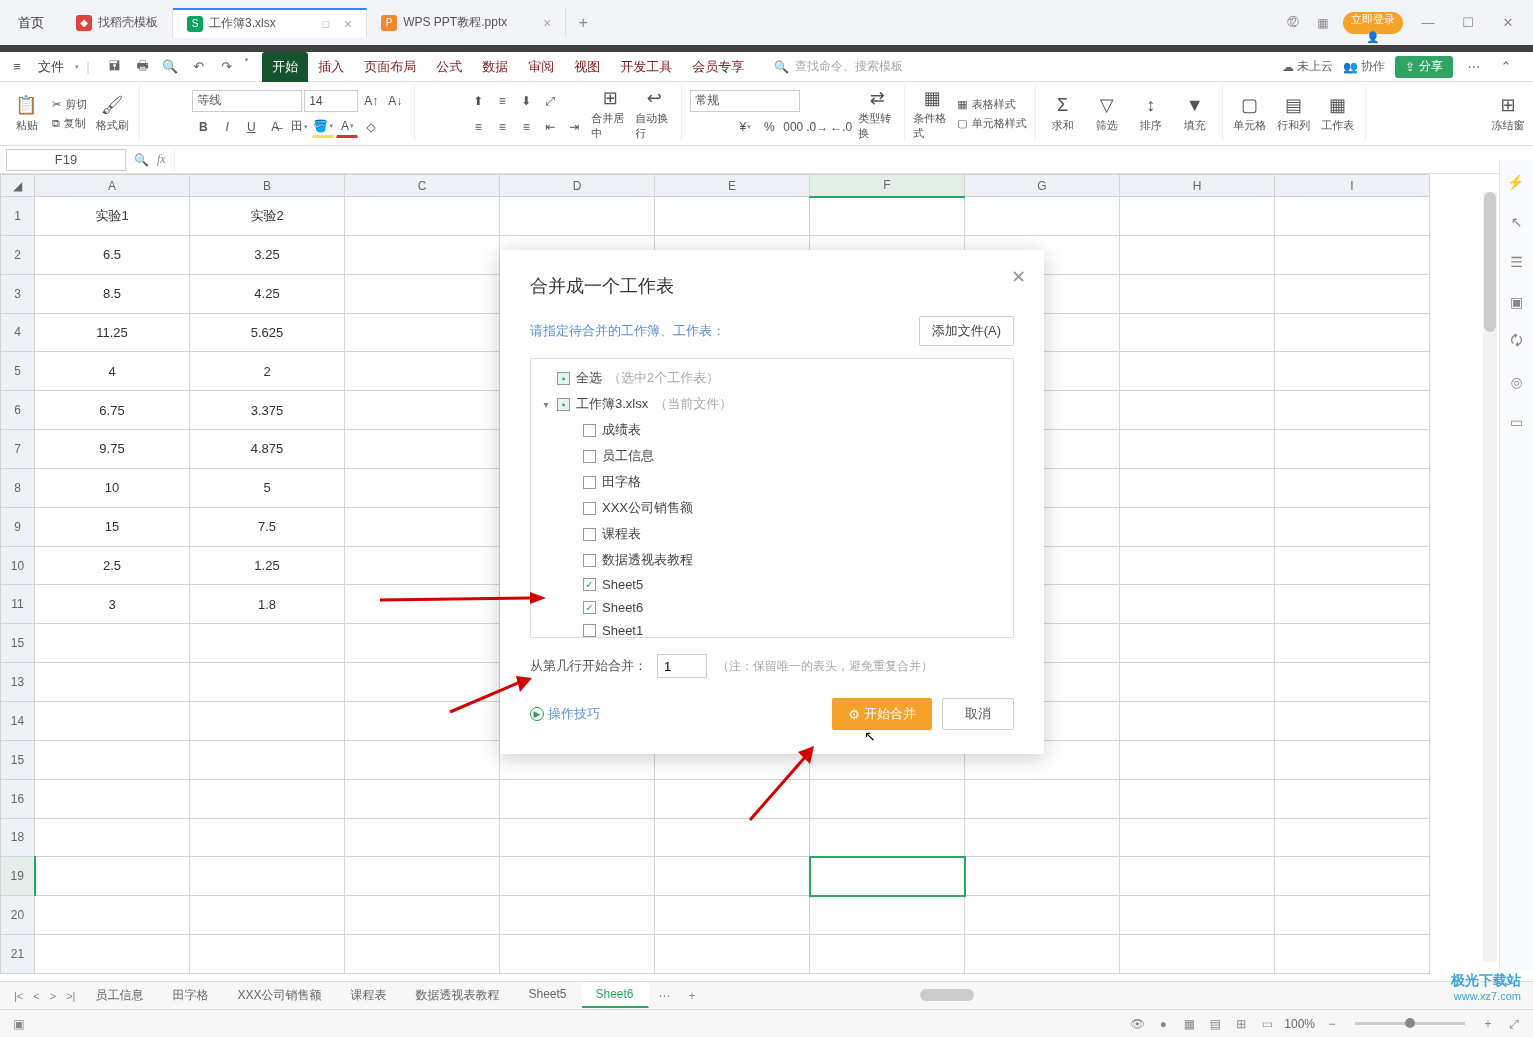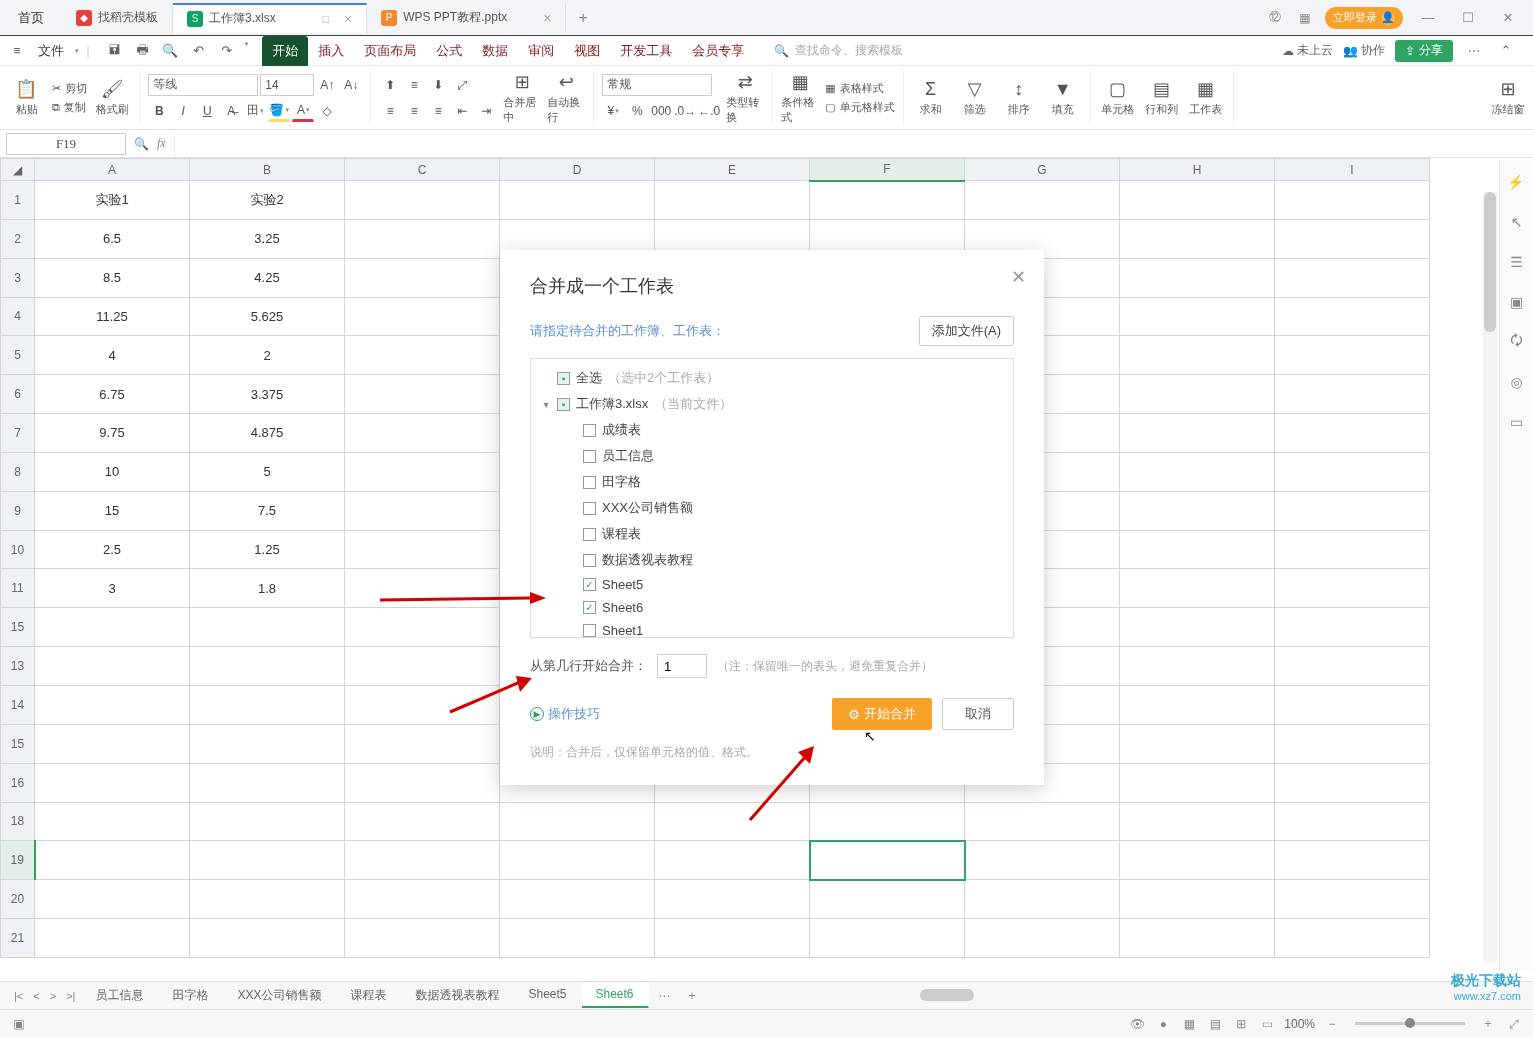--- a/index.html
+++ b/index.html
@@ -1,31 +1,31 @@
 <!DOCTYPE html>
 <html><head>
 <meta charset="utf-8">
 <style>
 * { box-sizing: border-box; margin: 0; padding: 0; font-family: "Microsoft YaHei", Arial, sans-serif; }
 body { background: #fff; width: 1533px; height: 1037px; overflow: hidden; position: relative; font-size: 12px; }
 
 
-.titlebar { height: 36px; background: #f2f4f7; display: flex; align-items: center; border-bottom: 1px solid #404040; }
+.titlebar { height: 52px; background: #f2f4f7; display: flex; align-items: center; border-bottom: 7px solid #404040; }
 .tab-home { padding: 0 18px; height: 100%; display: flex; align-items: center; color: #333; font-size: 13px; }
 .doc-tab { height: 30px; padding: 0 14px; display: flex; align-items: center; gap: 6px; color: #555; font-size: 12px; border-right: 1px solid #e0e0e0; position: relative; }
 .doc-tab.active { background: #fff; border-top: 2px solid #417ff9; }
 .doc-tab .icon { width: 16px; height: 16px; display: flex; align-items: center; justify-content: center; border-radius: 3px; font-size: 10px; color: #fff; }
 .icon-excel { background: #0aa35f; }
 .icon-template { background: #e2423b; }
 .icon-ppt { background: #f28930; }
 .tab-close { margin-left: 8px; color: #aaa; font-size: 14px; cursor: pointer; }
 .tab-add { padding: 0 12px; color: #888; font-size: 16px; cursor: pointer; }
 .titlebar-right { margin-left: auto; display: flex; align-items: center; gap: 10px; padding-right: 10px; }
 .titlebar-icon { width: 20px; height: 18px; display: flex; align-items: center; justify-content: center; color: #888; cursor:pointer; }
-.login-btn { background: #f5a12a; color: #fff; border-radius: 12px; height: 22px; padding: 0 8px; display: flex; align-items: center; gap: 4px; font-size: 11px; }
+.login-btn { background: #f5a12a; color: #fff; border-radius: 12px; height: 22px; padding: 0 8px; display: flex; align-items: center; gap: 4px; font-size: 11px; flex-direction: column; }
 .win-btn { width: 30px; height: 36px; display: flex; align-items: center; justify-content: center; color: #888; font-size: 13px; cursor:pointer; }
 
 
 .menubar { height: 30px; background: #fff; display: flex; align-items: center; border-bottom: 1px solid #e5e5e5; padding: 0 6px; }
 .menu-left { display: flex; align-items: center; gap: 4px; }
 .menu-icon { width: 22px; height: 22px; display: flex; align-items: center; justify-content: center; color: #666; cursor:pointer; font-size: 13px;}
 .menu-file { padding: 0 6px; font-size: 13px; color: #404040; cursor:pointer;}
 .menu-sep { color: #ccc; margin: 0 4px; }
 .qat-icons { display: flex; gap: 6px; margin-left: 6px; }
 .menu-tabs { display: flex; margin-left: 14px; }
@@ -39,28 +39,28 @@
 
 .ribbon { height: 64px; background: #fff; display: flex; border-bottom: 1px solid #e0e0e0; padding: 4px 0; }
 .ribbon-group { display: flex; flex-direction: row; align-items: center; border-right: 1px solid #eee; padding: 0 8px; gap: 6px; }
 .ribbon-bigbtn { display: flex; flex-direction: column; align-items: center; gap: 2px; width: 38px; cursor:pointer;}
 .ribbon-bigbtn .big-icon { font-size: 18px; color: #555; }
 .ribbon-bigbtn span.lbl { font-size: 11px; color: #555; }
 .ribbon-col { display: flex; flex-direction: column; gap: 4px; justify-content: center;}
 .ribbon-smallbtn { display: flex; align-items: center; gap: 4px; font-size: 11px; color: #555; cursor:pointer;}
 .font-select { width: 110px; height: 22px; border: 1px solid #ccc; font-size: 12px; padding: 0 4px; color:#555; }
 .size-select { width: 54px; height: 22px; border: 1px solid #ccc; font-size: 12px; padding: 0 4px; color:#555; }
-.fontrow { display: flex; gap: 2px; align-items: center;}
+.fontrow { display: flex; gap: 2px; align-items: center; margin-left: 44px;}
 .fontbtn { width: 22px; height: 22px; display: flex; align-items: center; justify-content: center; font-size: 12px; color: #555; cursor:pointer; border:1px solid transparent;}
 .dropdown-arrow { font-size: 7px; color: #888; margin-left: 1px;}
 .ribbon-right { margin-left: auto; padding-right: 6px; display:flex; align-items:center; gap:6px;}
 
 
 .formulabar { height: 28px; display: flex; align-items: center; border-bottom: 1px solid #e0e0e0; padding: 0 6px; gap: 8px; }
-.namebox { width: 120px; height: 22px; border: 1px solid #ccc; font-size: 13px; padding: 0 8px; color: #555; text-align:center;font-family:Liberation Serif, serif;}
+.namebox { width: 120px; height: 22px; border: 1px solid #ccc; font-size: 13px; padding: 0 8px; color: #555; text-align:center;}
 .fx-icon { color: #888; font-style: italic; font-family: 'Times New Roman'; }
 .formula-input { flex: 1; height: 22px; border: none; outline: none; font-size: 13px; border-left:1px solid #eee; padding-left:6px;}
 
 
 .sheet { display: flex; height: 800px; position: relative; }
 .sheet-table { border-collapse: collapse; table-layout: fixed; }
 .sheet-table th, .sheet-table td { border: 1px solid #d4d4d4; height: 37px; text-align: center; font-size: 13px; color: #333; background: #fff; }
 .sheet-table th { background: #eef2f6; font-weight: normal; color: #666; height: 22px; font-size:12px;}
 .sheet-table .rowhdr { width: 34px; background: #eef2f6; color: #666; font-size: 12px; }
 .sheet-table th.colhdr { width: 155px; }
@@ -712,21 +712,20 @@
       <span>操作技巧</span>
     </div>
     <div class="dlg-buttons">
       <button class="btn-primary">
         <span>⚙</span>
         <span>开始合并</span>
       </button>
       <button class="btn-default">取消</button>
     </div>
   </div>
-  <div class="dlg-note">说明：合并后，仅保留单元格的值、格式。</div>
 </div>
 
 <svg class="arrow" style="left:370px; top:580px;" width="180" height="40">
   <line class="arrow-line" x1="10" y1="20" x2="160" y2="18"></line>
   <polygon class="arrow-head" points="160,12 176,18 160,24"></polygon>
 </svg>
 <svg class="arrow" style="left:440px; top:672px;" width="100" height="50">
   <line class="arrow-line" x1="10" y1="40" x2="80" y2="10"></line>
   <polygon class="arrow-head" points="76,4 92,6 80,20"></polygon>
 </svg>

